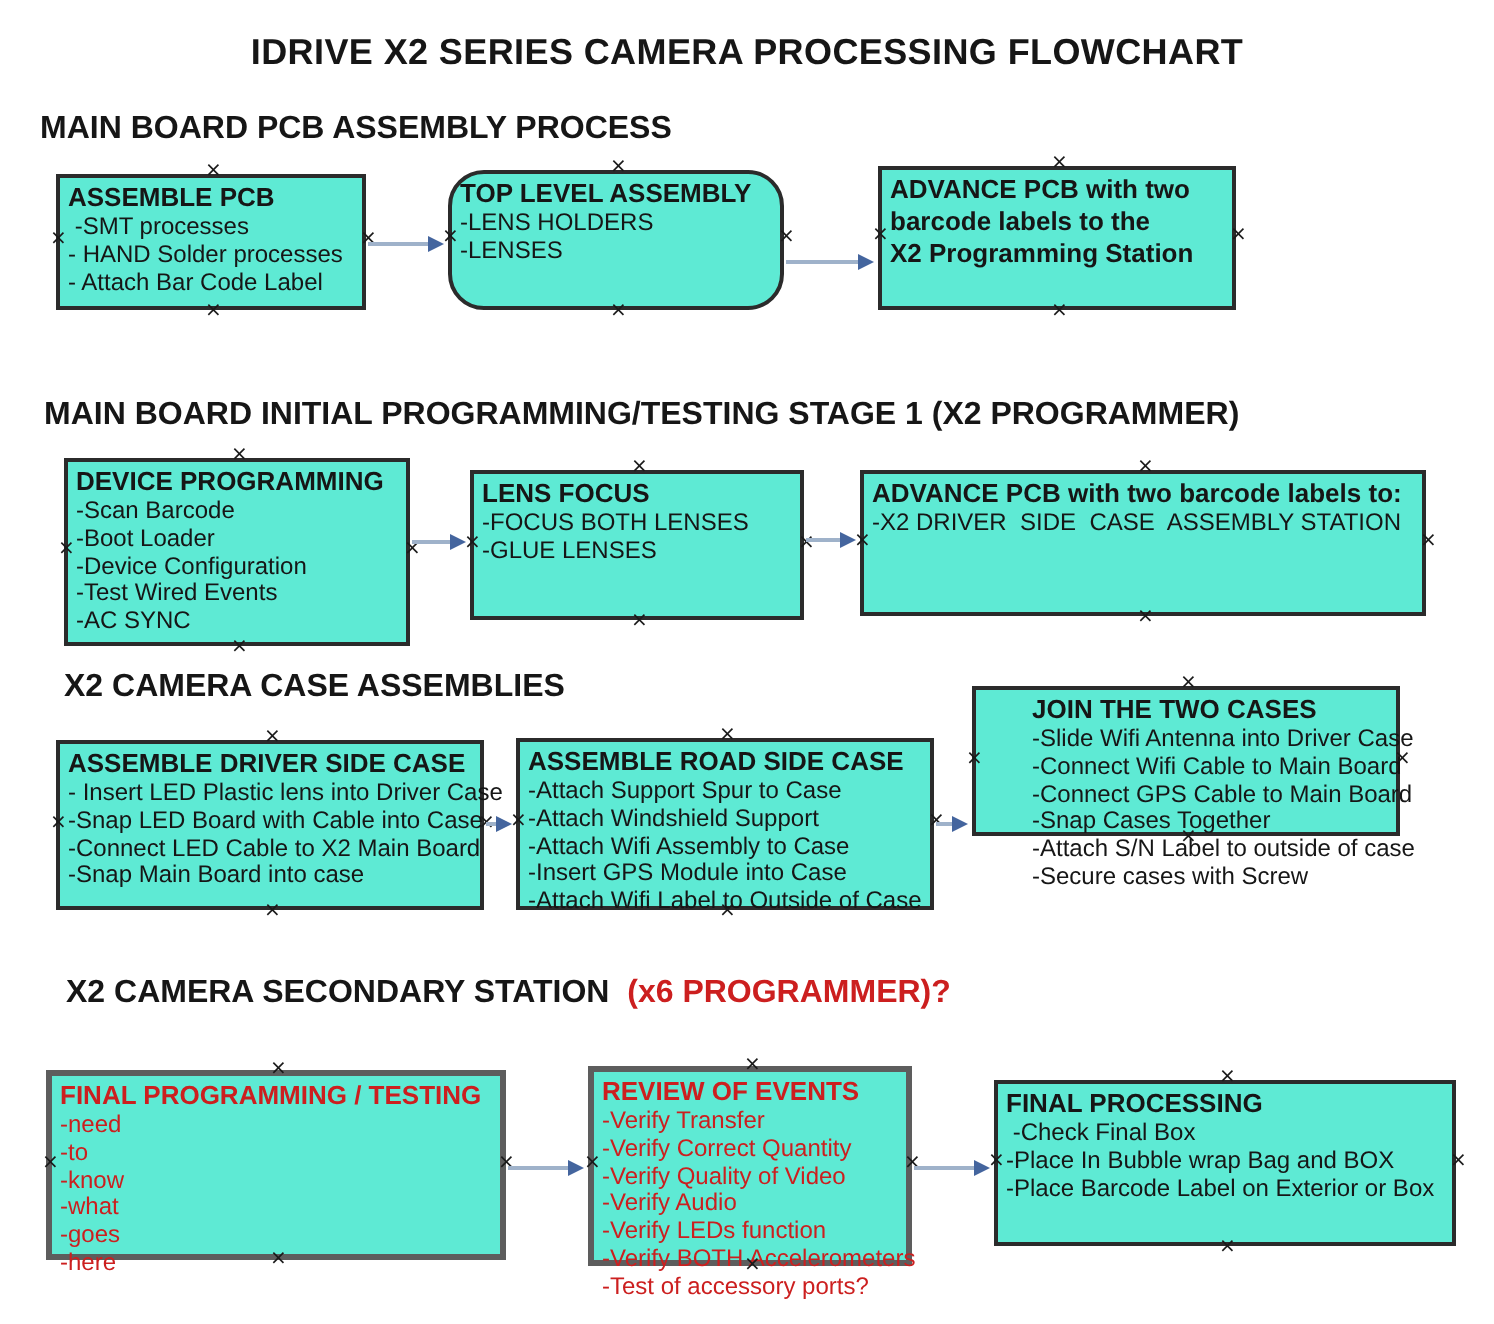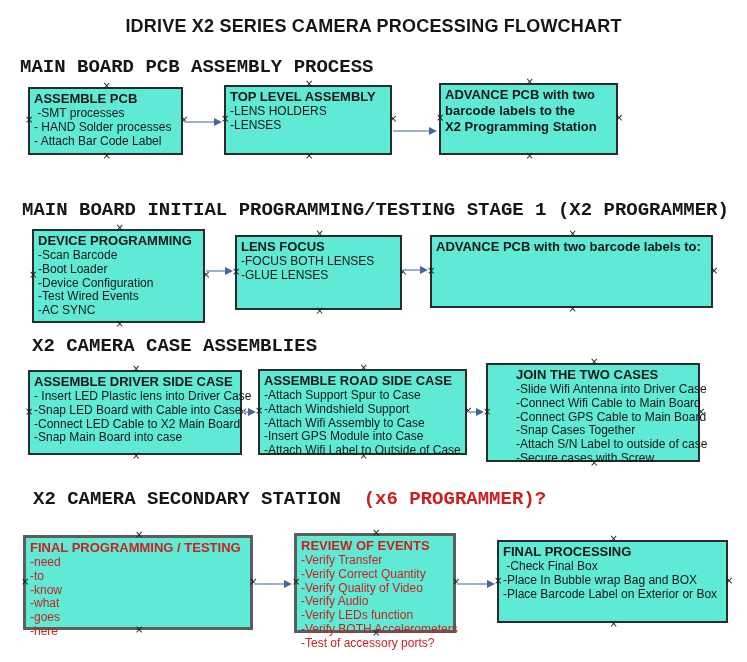--- a/index.html
+++ b/index.html
@@ -1,47 +1,47 @@
 <!DOCTYPE html>
 <html><head>
 <meta charset="utf-8">
 <style>
   html,body{margin:0;padding:0;background:#ffffff;}
   .canvas{position:relative;width:747px;height:662px;background:#ffffff;
           font-family:"Liberation Sans","DejaVu Sans",sans-serif;color:#161616;overflow:hidden;}
   .title{position:absolute;top:16px;left:0;width:747px;text-align:center;
          font-weight:bold;font-size:18px;letter-spacing:0.2px;}
-  .sh{position:absolute;font-weight:bold;font-size:19px;white-space:pre;font-family:Liberation Mono, monospace;}
+  .sh{position:absolute;font-weight:bold;font-size:16px;white-space:pre;}
   #sh0{left:20px;top:56px;}
   #sh1{left:22px;top:199px;}
   #sh2{left:32px;top:335px;}
   #sh3{left:33px;top:488px;}
   .redt{color:#cc1f1f;}
   .box{position:absolute;background:#5eead4;border:2px solid #2b2b2b;
        box-sizing:border-box;padding:2px 4px;}
   .box.thick{border:3px solid #5d5d5d;}
   .bt{font-weight:bold;font-size:13px;line-height:16px;white-space:pre-line;}
   .li{font-size:12px;line-height:13.8px;white-space:pre;}
   .red .bt,.red .li{color:#cc1f1f;}
   .h{position:absolute;width:6px;height:10px;line-height:10px;text-align:center;
      font-size:10px;color:#1a1a1a;font-style:normal;font-family:"DejaVu Sans",sans-serif;}
   .h::before{content:'\00d7';}
   .ht{top:-8px;left:calc(50% - 3px);}
   .hb{bottom:-8px;left:calc(50% - 3px);}
   .hl{left:-5px;top:calc(50% - 6px);}
   .hr{right:-5px;top:calc(50% - 6px);}
   #b1{left:28px;top:87px;width:155px;height:68px;}
-  #b2{left:224px;top:85px;width:168px;height:70px;}
+  #b2{left:224px;top:85px;width:168px;height:70px;border-radius:18px;}
   #b3{left:439px;top:83px;width:179px;height:72px;}
   #b4{left:32px;top:229px;width:173px;height:94px;}
   #b5{left:235px;top:235px;width:167px;height:75px;}
   #b6{left:430px;top:235px;width:283px;height:73px;}
   #b7{left:28px;top:370px;width:214px;height:85px;}
   #b8{left:258px;top:369px;width:209px;height:86px;}
-  #b9{left:486px;top:363px;width:214px;height:99px;padding-left:28px;}
+  #b9{left:486px;top:343px;width:214px;height:75px;padding-left:28px;}
   #b10{left:23px;top:535px;width:230px;height:95px;}
   #b11{left:294px;top:533px;width:162px;height:100px;}
   #b12{left:497px;top:540px;width:231px;height:83px;}
   .arrow{position:absolute;height:11px;}
   .al{position:absolute;left:0;right:6px;top:4.5px;height:2px;background:#9fb2ca;}
   .ah{position:absolute;right:0;top:1.5px;width:0;height:0;
       border-top:4px solid transparent;border-bottom:4px solid transparent;
       border-left:8px solid #44659e;}
   #a1{left:184px;top:116px;width:38px;}
   #a2{left:393px;top:125px;width:44px;}
@@ -122,20 +122,23 @@
         <div class="li">-FOCUS BOTH LENSES</div>
         <div class="li">-GLUE LENSES</div>
       </div>
   </div>
   <div class="box" id="b6">
     <i class="h ht"></i>
       <i class="h hb"></i>
       <i class="h hl"></i>
       <i class="h hr"></i>
     <div class="bt">ADVANCE PCB with two barcode labels to:</div>
+    <div class="bl">
+        <div class="li">-X2 DRIVER  SIDE  CASE  ASSEMBLY STATION</div>
+      </div>
   </div>
 
   <div class="box" id="b7">
     <i class="h ht"></i>
       <i class="h hb"></i>
       <i class="h hl"></i>
       <i class="h hr"></i>
     <div class="bt">ASSEMBLE DRIVER SIDE CASE</div>
     <div class="bl">
         <div class="li">- Insert LED Plastic lens into Driver Case</div>

